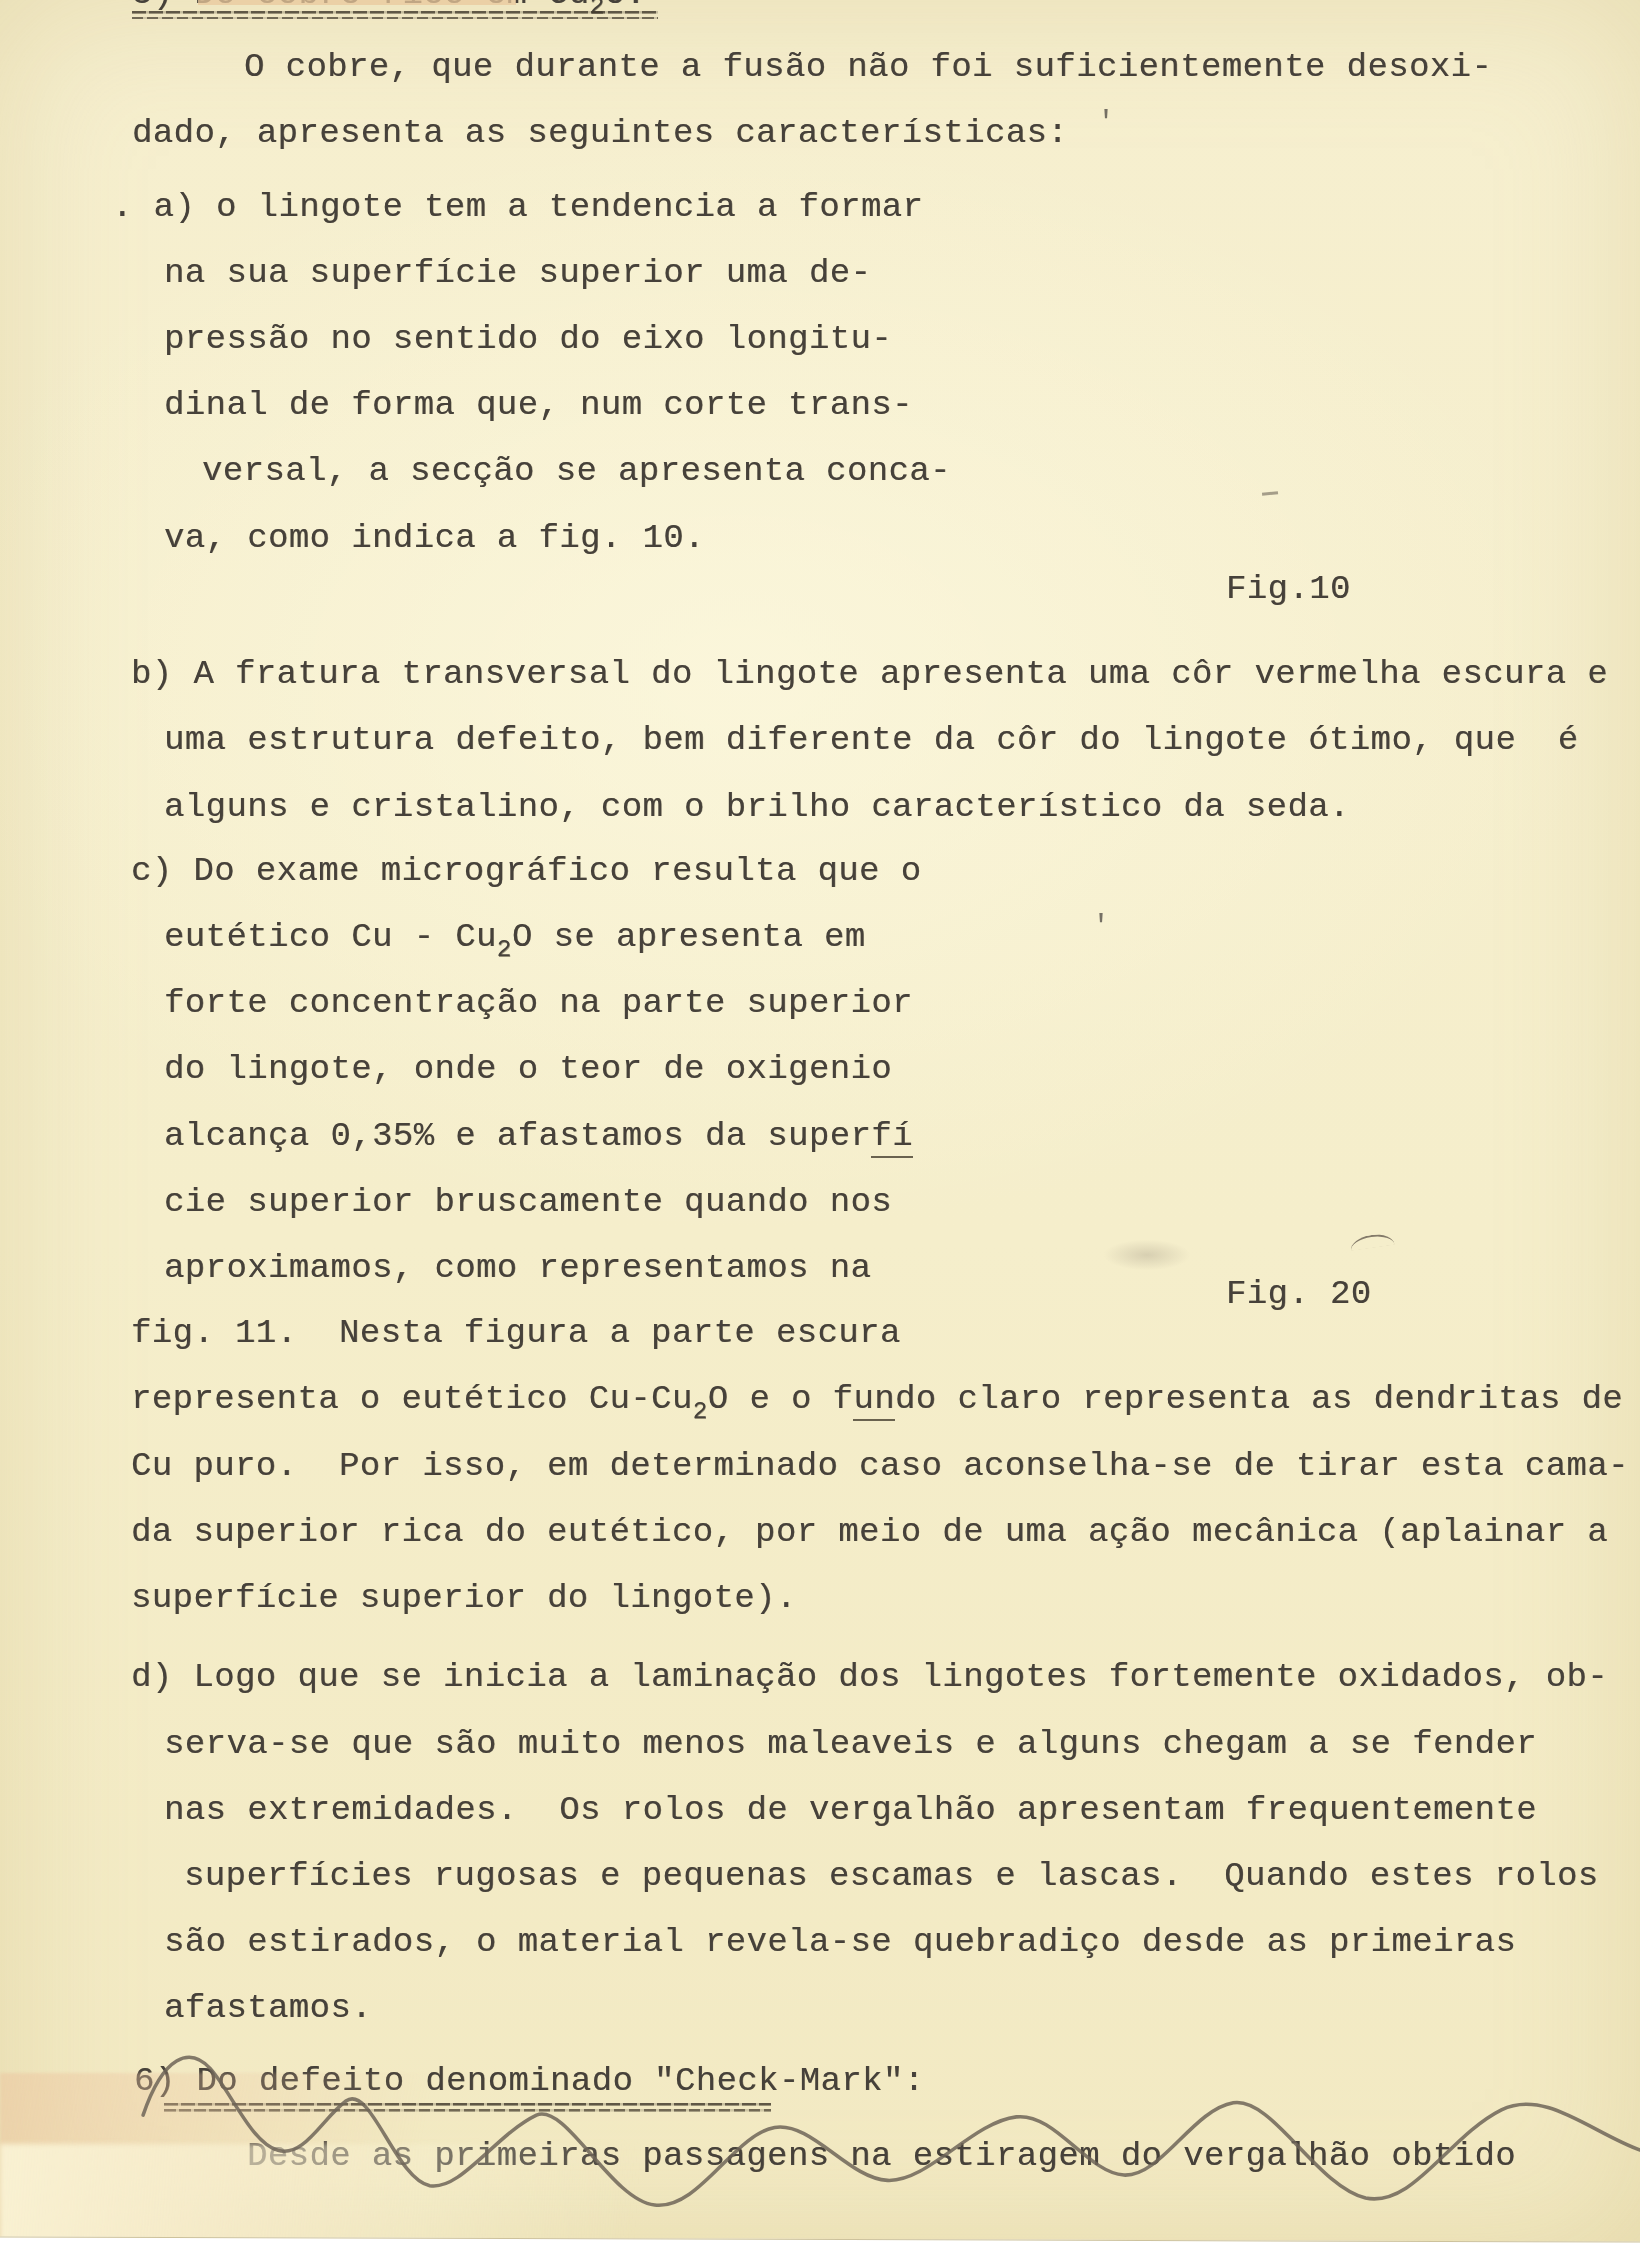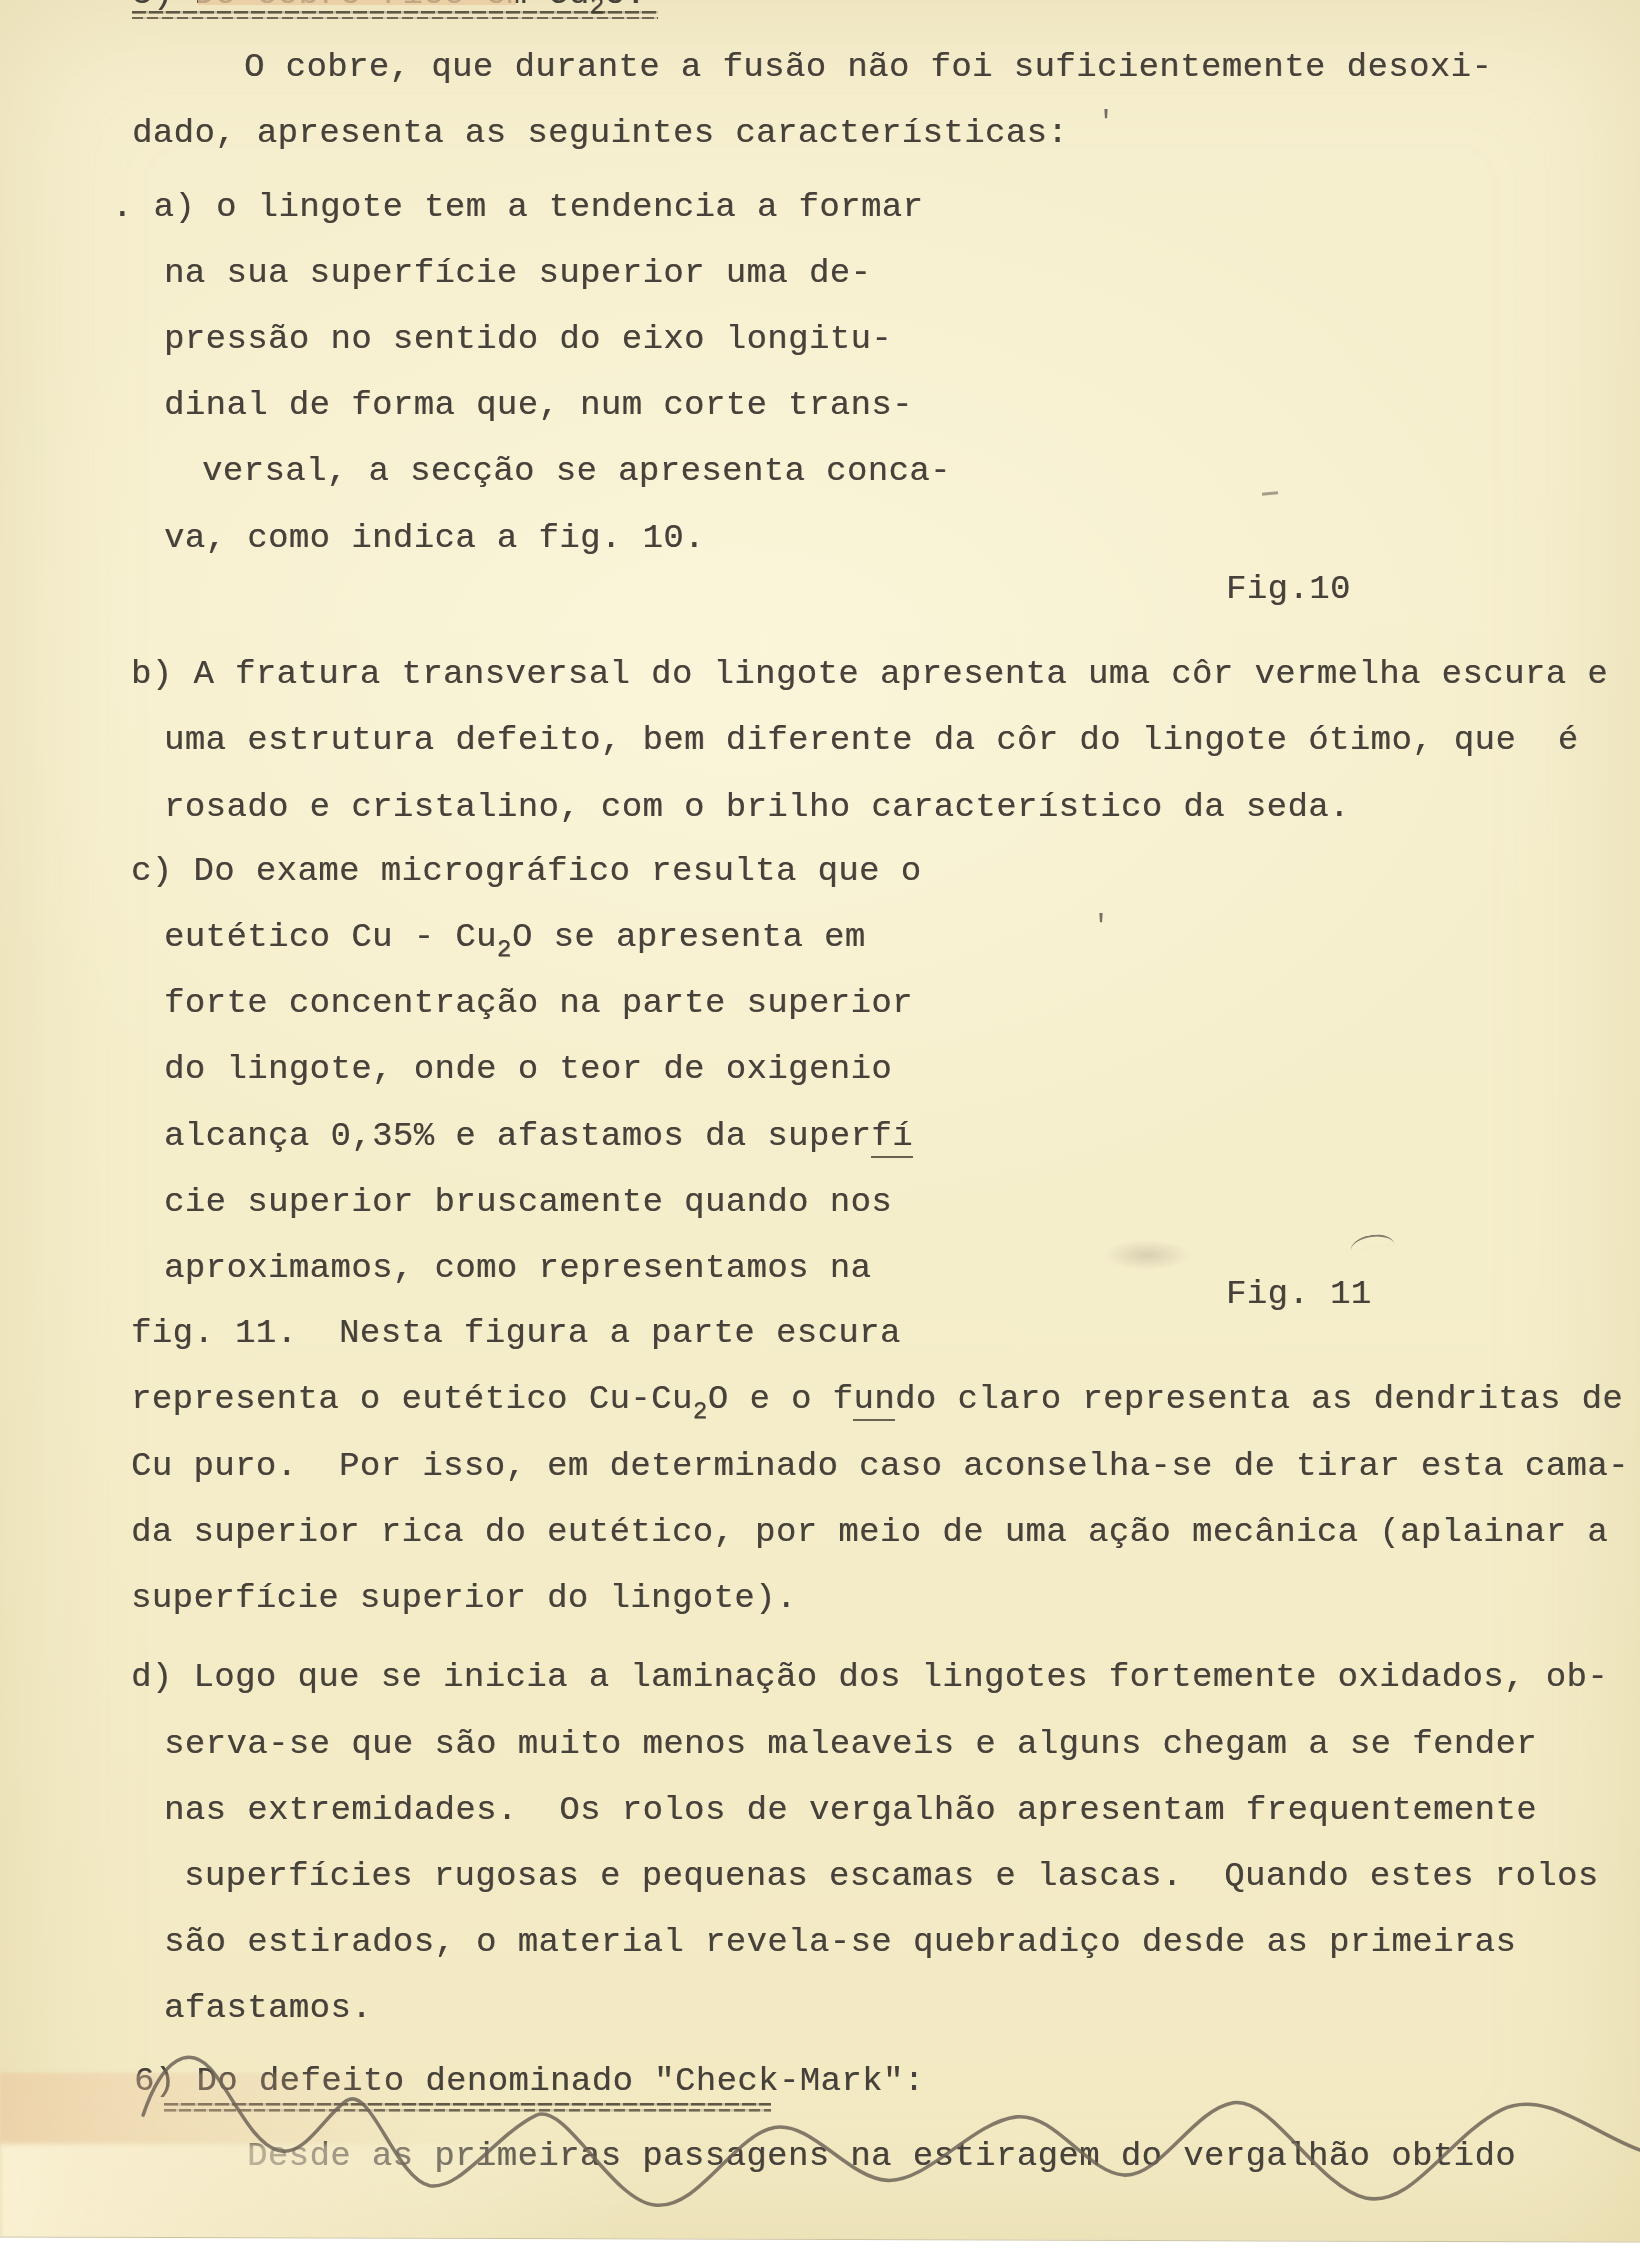--- a/index.html
+++ b/index.html
@@ -46,29 +46,29 @@
       <div class="line" style="left: 132px; top: 116px;">dado, apresenta as seguintes características:</div>
       <div class="line" style="left: 112px; top: 190px;">. a) o lingote tem a tendencia a formar</div>
       <div class="line" style="left: 164px; top: 256px;">na sua superfície superior uma de-</div>
       <div class="line" style="left: 164px; top: 322px;">pressão no sentido do eixo longitu-</div>
       <div class="line" style="left: 164px; top: 388px;">dinal de forma que, num corte trans-</div>
       <div class="line" style="left: 164px; top: 454px; margin-left: 38px;">versal, a secção se apresenta conca-</div>
       <div class="line" style="left: 164px; top: 521px;">va, como indica a fig. 10.</div>
       <div class="line" style="left: 1226px; top: 572px;">Fig.10</div>
       <div class="line" style="left: 131px; top: 657px;">b) A fratura transversal do lingote apresenta uma côr vermelha escura e</div>
       <div class="line" style="left: 164px; top: 723px;">uma estrutura defeito, bem diferente da côr do lingote ótimo, que  é</div>
-      <div class="line" style="left: 164px; top: 790px;">rosado e cristalino, com o brilho característico da seda.</div>
+      <div class="line" style="left: 164px; top: 790px;">alguns e cristalino, com o brilho característico da seda.</div>
       <div class="line" style="left: 131px; top: 854px;">c) Do exame micrográfico resulta que o</div>
       <div class="line" style="left: 164px; top: 920px;">eutético Cu - Cu<span class="sub">2</span>O se apresenta em</div>
       <div class="line" style="left: 164px; top: 986px;">forte concentração na parte superior</div>
       <div class="line" style="left: 164px; top: 1052px;">do lingote, onde o teor de oxigenio</div>
       <div class="line" style="left: 164px; top: 1119px;">alcança 0,35% e afastamos da super<span class="ul">fí</span></div>
       <div class="line" style="left: 164px; top: 1185px;">cie superior bruscamente quando nos</div>
       <div class="line" style="left: 164px; top: 1251px;">aproximamos, como representamos na</div>
-      <div class="line" style="left: 1226px; top: 1277px;">Fig. 11</div>
+      <div class="line" style="left: 1226px; top: 1277px;">Fig. 20</div>
       <div class="line" style="left: 131px; top: 1316px;">fig. 11.  Nesta figura a parte escura</div>
       <div class="line" style="left: 131px; top: 1382px;">representa o eutético Cu-Cu<span class="sub">2</span>O e o f<span class="ul">un</span>do claro representa as dendritas de</div>
       <div class="line" style="left: 131px; top: 1449px;">Cu puro.  Por isso, em determinado caso aconselha-se de tirar esta cama-</div>
       <div class="line" style="left: 131px; top: 1515px;">da superior rica do eutético, por meio de uma ação mecânica (aplainar a</div>
       <div class="line" style="left: 131px; top: 1581px;">superfície superior do lingote).</div>
       <div class="line" style="left: 131px; top: 1660px;">d) Logo que se inicia a laminação dos lingotes fortemente oxidados, ob-</div>
       <div class="line" style="left: 164px; top: 1727px;">serva-se que são muito menos maleaveis e alguns chegam a se fender</div>
       <div class="line" style="left: 164px; top: 1793px;">nas extremidades.  Os rolos de vergalhão apresentam frequentemente</div>
       <div class="line" style="left: 164px; top: 1859px; margin-left: 20px;">superfícies rugosas e pequenas escamas e lascas.  Quando estes rolos</div>
       <div class="line" style="left: 164px; top: 1925px;">são estirados, o material revela-se quebradiço desde as primeiras</div>

